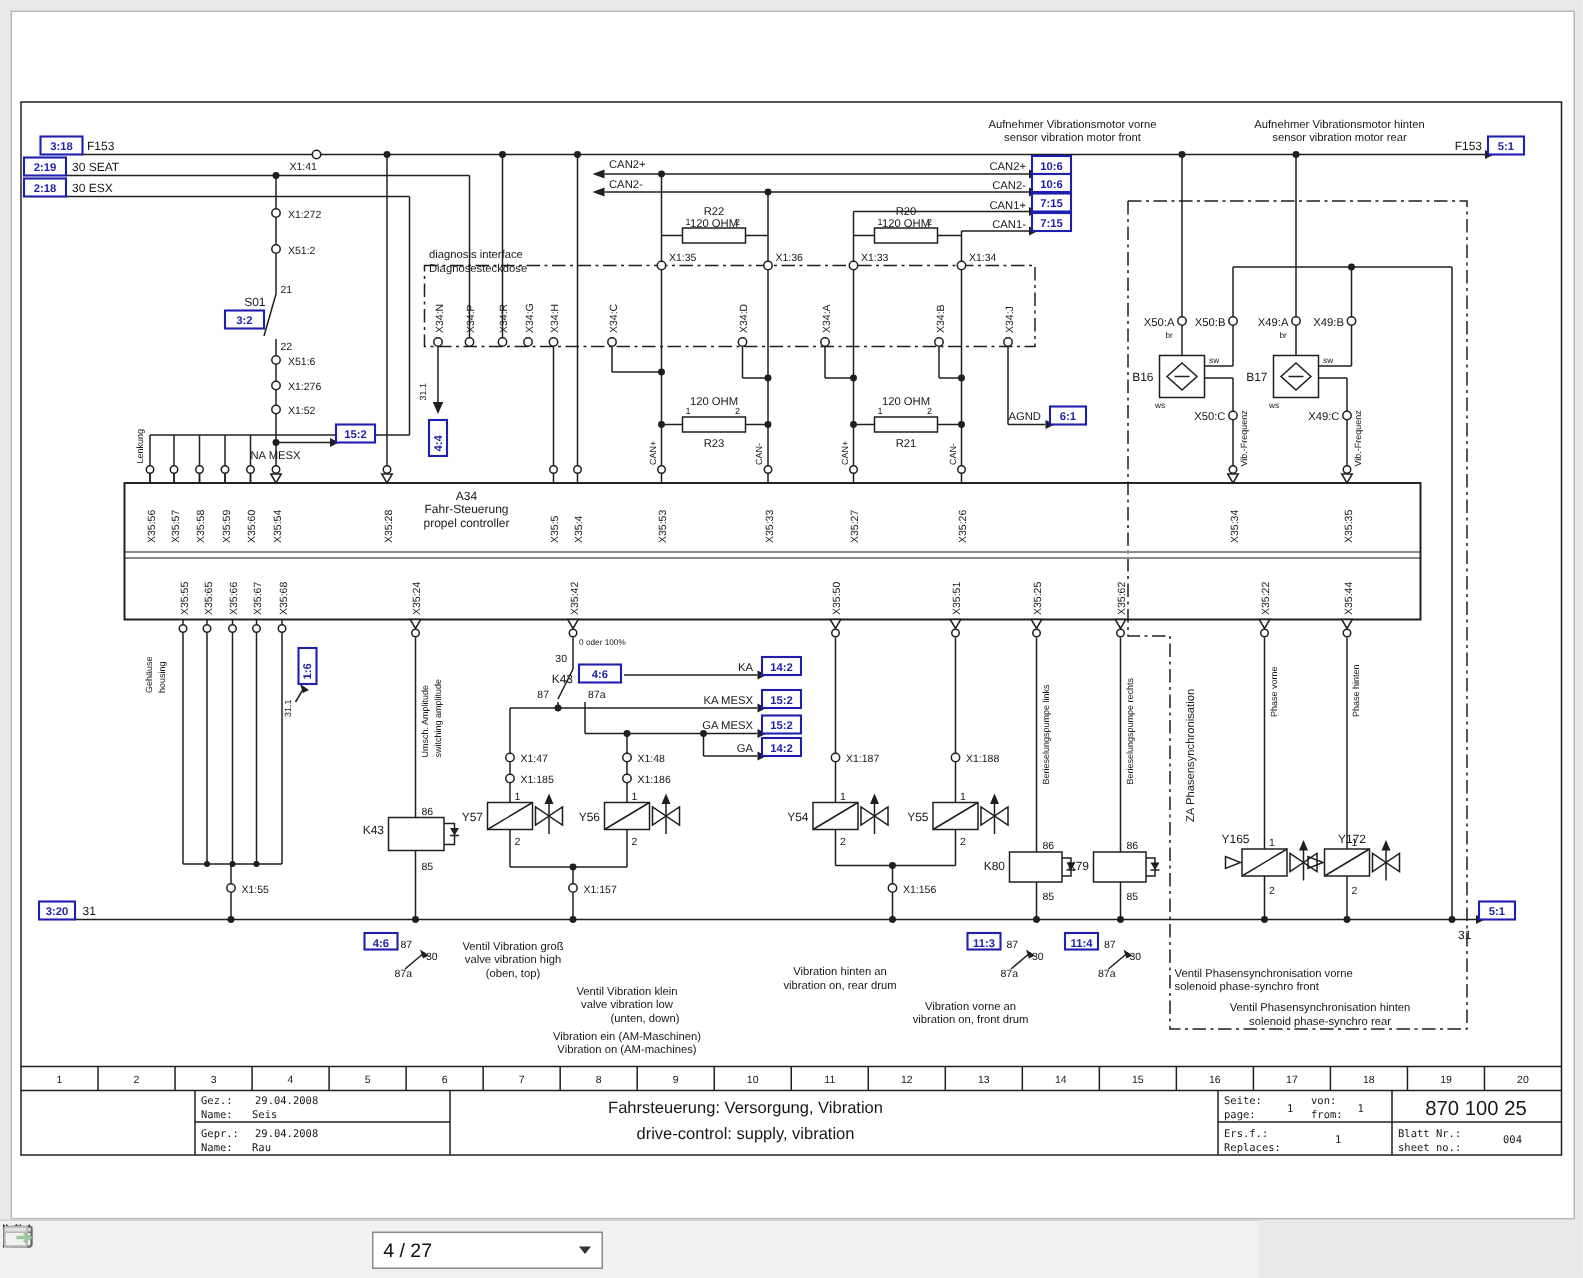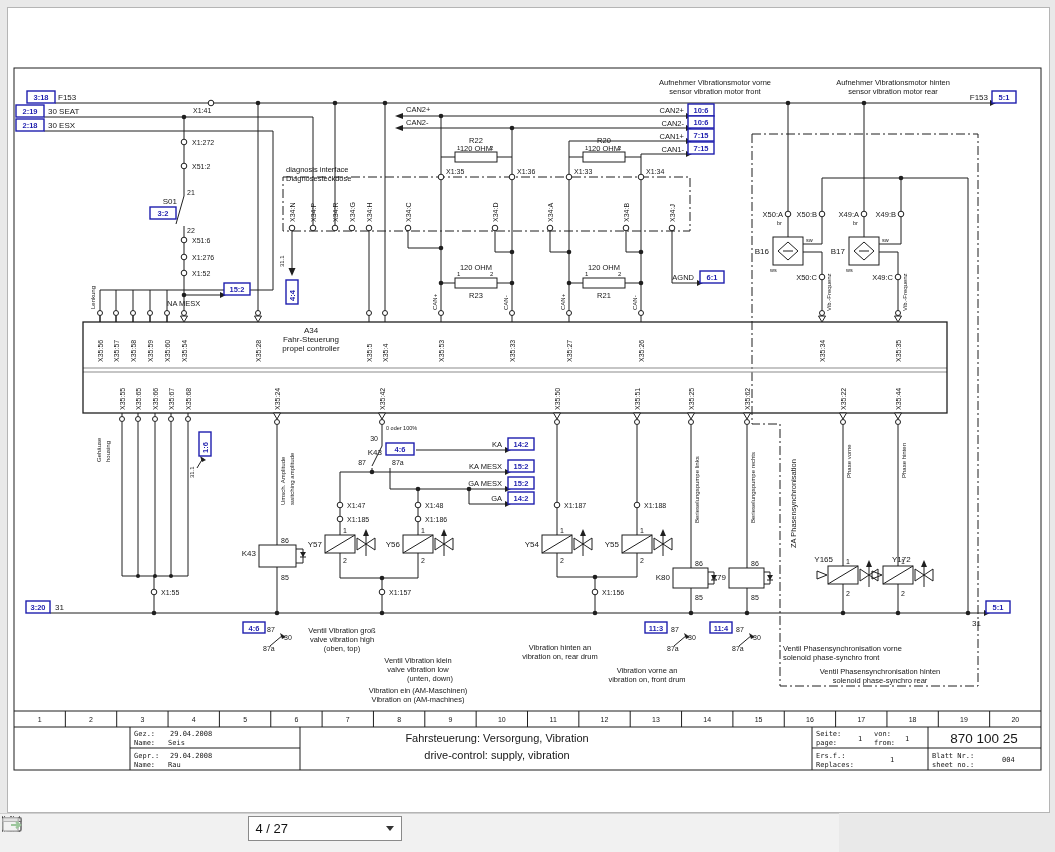--- a/index.html
+++ b/index.html
@@ -18,21 +18,21 @@
   .w2{stroke:#1f1f1f;stroke-width:1.3;fill:none;}
   .gray{stroke:#8b8b8b;stroke-width:1.2;fill:none;}
   .dd{stroke:#1f1f1f;stroke-width:1;fill:none;stroke-dasharray:9 3 2 3;}
   .refbox{fill:#fff;stroke:#1f1fae;stroke-width:1.4;}
   .dot{fill:#1f1f1f;stroke:none;}
   .oc{fill:#fff;stroke:#1f1f1f;stroke-width:1;}
   .tri{fill:#fff;stroke:#1f1f1f;stroke-width:1;}
   .ah{fill:#1f1f1f;stroke:none;}
   
   .toolbar{position:absolute;left:0;top:813px;width:839px;height:39px;background:#f1f1f1;
-    border-top:1px solid #cfcfcf;display:flex;align-items:flex-start;justify-content:center;}
+    border-top:1px solid #cfcfcf;display:flex;align-items:center;justify-content:center;}
   .nav{display:flex;align-items:center;gap:7px;margin-right:120px;}
   .nav button{background:transparent;border:none;padding:2px;width:28px;height:28px;cursor:pointer;
     display:flex;align-items:center;justify-content:center;}
   .combo{width:138px;height:23px;background:#fff;border:1px solid #8a8a8a;display:flex;
     align-items:center;justify-content:space-between;padding:0 7px;font-size:13px;color:#111;cursor:pointer;}
   .caret{width:0;height:0;border-left:4px solid transparent;border-right:4px solid transparent;
     border-top:5px solid #333;}
 </style>
 </head>
 <body>

